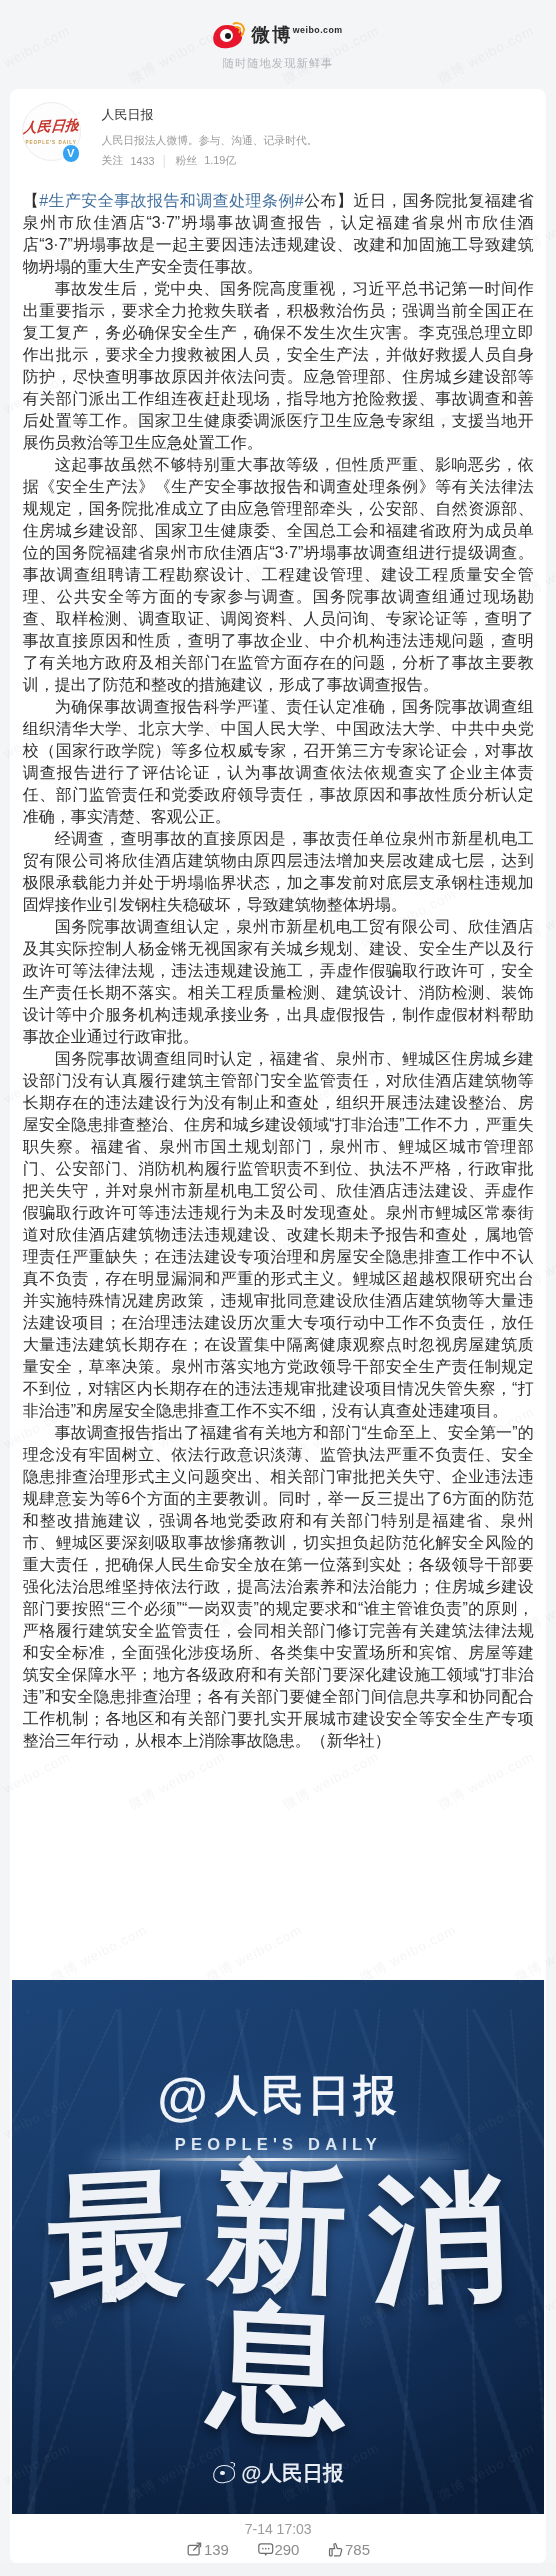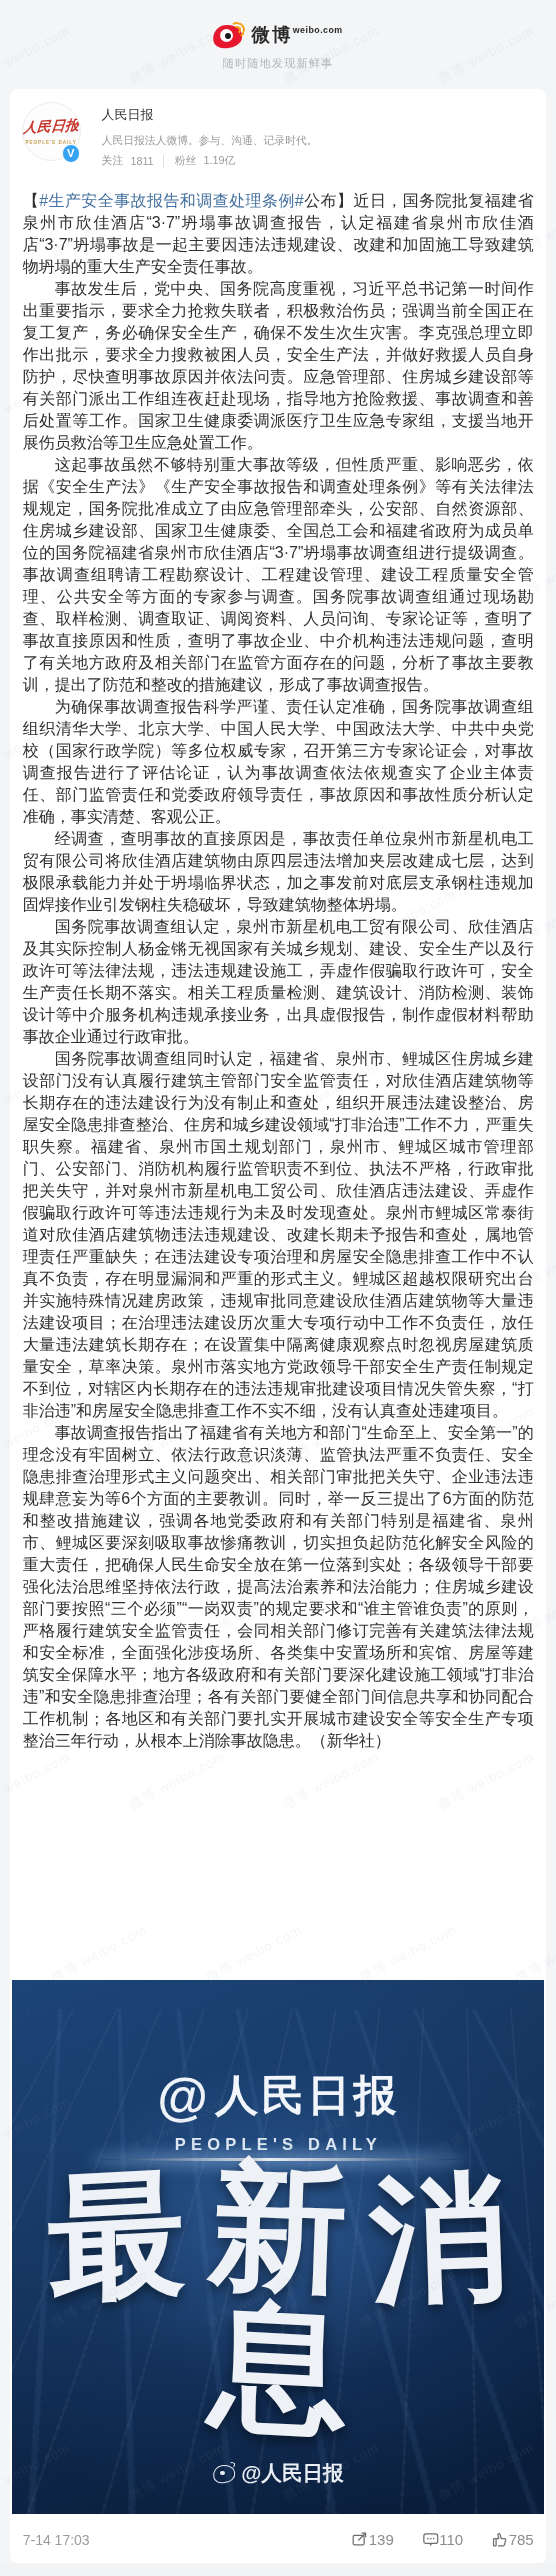--- a/index.html
+++ b/index.html
@@ -82,21 +82,21 @@
   .headline span:nth-child(4){ transform:rotate(3deg) skewX(2deg) translateY(-3.1px); }
   .img-credit { position:absolute; bottom:27px; left:0; width:100%; display:flex;
     justify-content:center; align-items:center; gap:5.2px; color:#e9eef5; font-size:20.6px; font-weight:bold; }
   .mini-eye { width:23px; height:19.6px; position:relative; }
   .mini-eye .b { position:absolute; inset:2.1px 1px 0 0; border:1.5px solid #e9eef5; border-radius:48% 60% 52% 46% / 62% 52% 48% 44%; transform:rotate(-8deg); }
   .mini-eye .p { position:absolute; left:7.2px; top:7.7px; width:4.6px; height:4.6px; border-radius:50%; background:#e9eef5; }
   .mini-eye .a { position:absolute; right:1px; top:-1px; width:6.2px; height:6.2px; border:1.5px solid transparent; border-top-color:#e9eef5; border-right-color:#e9eef5; border-radius:50%; transform:rotate(14deg); }
 
   
   .meta-row { position:absolute; top:2432px; left:12.4px; width:511px; height:37px;
-    display:flex; align-items:center; justify-content:space-between; }
+    display:flex; align-items:center; justify-content:space-between;flex-direction:column; }
   .meta-time { font-size:14px; color:#9c9c9c; }
   .actions { display:flex; align-items:center; gap:28px; }
   .action { display:flex; align-items:center; gap:0; font-size:15px; color:#8c8c8c; cursor:pointer; }
   .action svg { display:block; }
 
   
   .page-footer { position:absolute; top:2563px; left:0; width:556px; height:158px; background:#f2f3f5; }
 
   
   .wm-layer { position:absolute; inset:0; pointer-events:none; z-index:6; overflow:hidden; }
@@ -128,21 +128,21 @@
   <div class="profile">
     <div class="avatar">
       <span class="avatar-cn">人民日报</span>
       <span class="avatar-en">PEOPLE'S DAILY</span>
     </div>
     <div class="v-badge">V</div>
     <div class="p-name">人民日报</div>
     <div class="p-desc">人民日报法人微博。参与、沟通、记录时代。</div>
     <div class="p-stats">
       <span>关注</span>
-      <span>1811</span>
+      <span>1433</span>
       <span class="sep">│</span>
       <span>粉丝</span>
       <span>1.19亿</span>
     </div>
   </div>
 
   <div class="post-text">
     <p class="first"><span>【</span><a class="hashtag" href="#">#生产安全事故报告和调查处理条例#</a><span>公布】近日，国务院批复福建省泉州市欣佳酒店“3·7”坍塌事故调查报告，认定福建省泉州市欣佳酒店“3·7”坍塌事故是一起主要因违法违规建设、改建和加固施工导致建筑物坍塌的重大生产安全责任事故。</span></p>
     <p>事故发生后，党中央、国务院高度重视，习近平总书记第一时间作出重要指示，要求全力抢救失联者，积极救治伤员；强调当前全国正在复工复产，务必确保安全生产，确保不发生次生灾害。李克强总理立即作出批示，要求全力搜救被困人员，安全生产法，并做好救援人员自身防护，尽快查明事故原因并依法问责。应急管理部、住房城乡建设部等有关部门派出工作组连夜赶赴现场，指导地方抢险救援、事故调查和善后处置等工作。国家卫生健康委调派医疗卫生应急专家组，支援当地开展伤员救治等卫生应急处置工作。</p>
     <p>这起事故虽然不够特别重大事故等级，但性质严重、影响恶劣，依据《安全生产法》《生产安全事故报告和调查处理条例》等有关法律法规规定，国务院批准成立了由应急管理部牵头，公安部、自然资源部、住房城乡建设部、国家卫生健康委、全国总工会和福建省政府为成员单位的国务院福建省泉州市欣佳酒店“3·7”坍塌事故调查组进行提级调查。事故调查组聘请工程勘察设计、工程建设管理、建设工程质量安全管理、公共安全等方面的专家参与调查。国务院事故调查组通过现场勘查、取样检测、调查取证、调阅资料、人员问询、专家论证等，查明了事故直接原因和性质，查明了事故企业、中介机构违法违规问题，查明了有关地方政府及相关部门在监管方面存在的问题，分析了事故主要教训，提出了防范和整改的措施建议，形成了事故调查报告。</p>
@@ -188,21 +188,21 @@
         <span>139</span>
       </div>
       <div class="action">
         <svg width="17.5" height="17.5" viewBox="0 0 24 24" fill="none" stroke="#6e6e6e" stroke-width="1.7">
           <rect x="2.5" y="4" width="19" height="13" rx="3"></rect>
           <path d="M10 17 L12 20.5 L14 17" fill="#6e6e6e" stroke="none"></path>
           <circle cx="8" cy="10.5" r="1.1" fill="#6e6e6e" stroke="none"></circle>
           <circle cx="12" cy="10.5" r="1.1" fill="#6e6e6e" stroke="none"></circle>
           <circle cx="16" cy="10.5" r="1.1" fill="#6e6e6e" stroke="none"></circle>
         </svg>
-        <span>110</span>
+        <span>290</span>
       </div>
       <div class="action">
         <svg width="17.5" height="17.5" viewBox="0 0 24 24" fill="none" stroke="#6e6e6e" stroke-width="1.7">
           <path d="M7 10.5 L10.5 10.5 L9.5 5.5 C9.3 4.2 10.2 3.3 11.2 3.6 C11.9 3.8 12.3 4.4 12.5 5.2 L13.4 8.6 C13.7 9.7 14.3 10.5 15.5 10.5 L18.5 10.5 C19.6 10.5 20.4 11.5 20.1 12.6 L18.4 19 C18.1 19.9 17.4 20.5 16.5 20.5 L9.5 20.5"></path>
           <rect x="3.5" y="10.5" width="3.5" height="10" rx="1"></rect>
         </svg>
         <span>785</span>
       </div>
     </div>
   </div>

